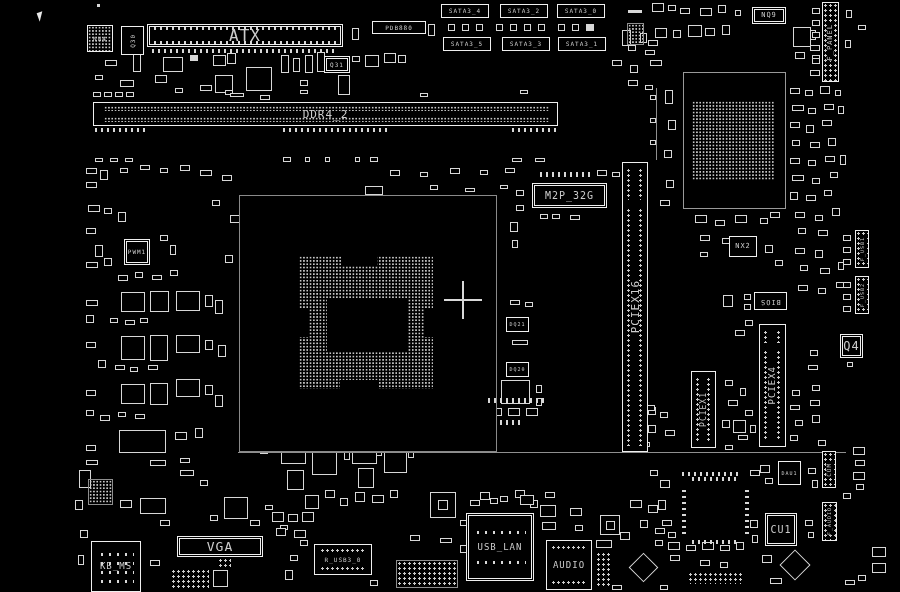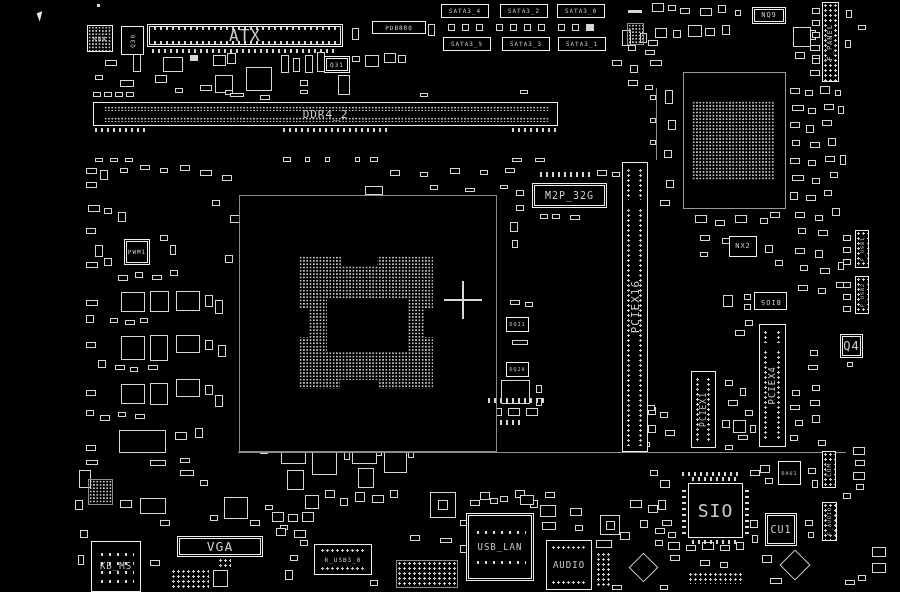--- a/index.html
+++ b/index.html
@@ -531,23 +531,20 @@
       <div class="it d-md" style="left: 3px; top: 5px; width: 6px; height: 65px;"></div>
       <div class="it d-md" style="left: 14px; top: 5px; width: 6px; height: 65px;"></div>
       <span class="lbl vt" style="font-size: 8px;">PCIEX1</span>
     </div>
     <div class="it box" style="left: 759px; top: 324px; width: 27px; height: 123px;">
       <div class="it d-md" style="left: 3px; top: 5px; width: 6px; height: 111px;"></div>
       <div class="it d-md" style="left: 16px; top: 5px; width: 6px; height: 111px;"></div>
       <span class="lbl vt" style="font-size: 9px;">PCIEX4</span>
     </div>
     <div class="it mask" style="left: 761px; top: 343px; width: 23px; height: 6px;"></div>
-    <div class="it box" style="left: 688px; top: 483px; width: 55px; height: 55px; border-width: 1.5px;">
-      <span class="lbl" style="font-size: 18px;">SIO</span>
-    </div>
     <div class="it tickh" style="left: 692px; top: 477px; width: 47px; height: 4px;"></div>
     <div class="it tickh" style="left: 692px; top: 540px; width: 47px; height: 4px;"></div>
     <div class="it" style="left: 682px; top: 487px; width: 4px; height: 47px; background-image: repeating-linear-gradient(0deg, rgb(215, 215, 215) 0px, rgb(215, 215, 215) 2px, rgba(0, 0, 0, 0) 2px, rgba(0, 0, 0, 0) 6px);"></div>
     <div class="it" style="left: 745px; top: 487px; width: 4px; height: 47px; background-image: repeating-linear-gradient(0deg, rgb(215, 215, 215) 0px, rgb(215, 215, 215) 2px, rgba(0, 0, 0, 0) 2px, rgba(0, 0, 0, 0) 6px);"></div>
     <div class="it tickh" style="left: 682px; top: 472px; width: 60px; height: 4px;"></div>
     <div class="it box" style="left: 778px; top: 461px; width: 23px; height: 24px;">
       <span class="lbl" style="font-size: 5px;">DAU1</span>
     </div>
     <div class="it box dbl" style="left: 765px; top: 513px; width: 32px; height: 33px;">
       <span class="lbl" style="font-size: 10px;">CU1</span>

